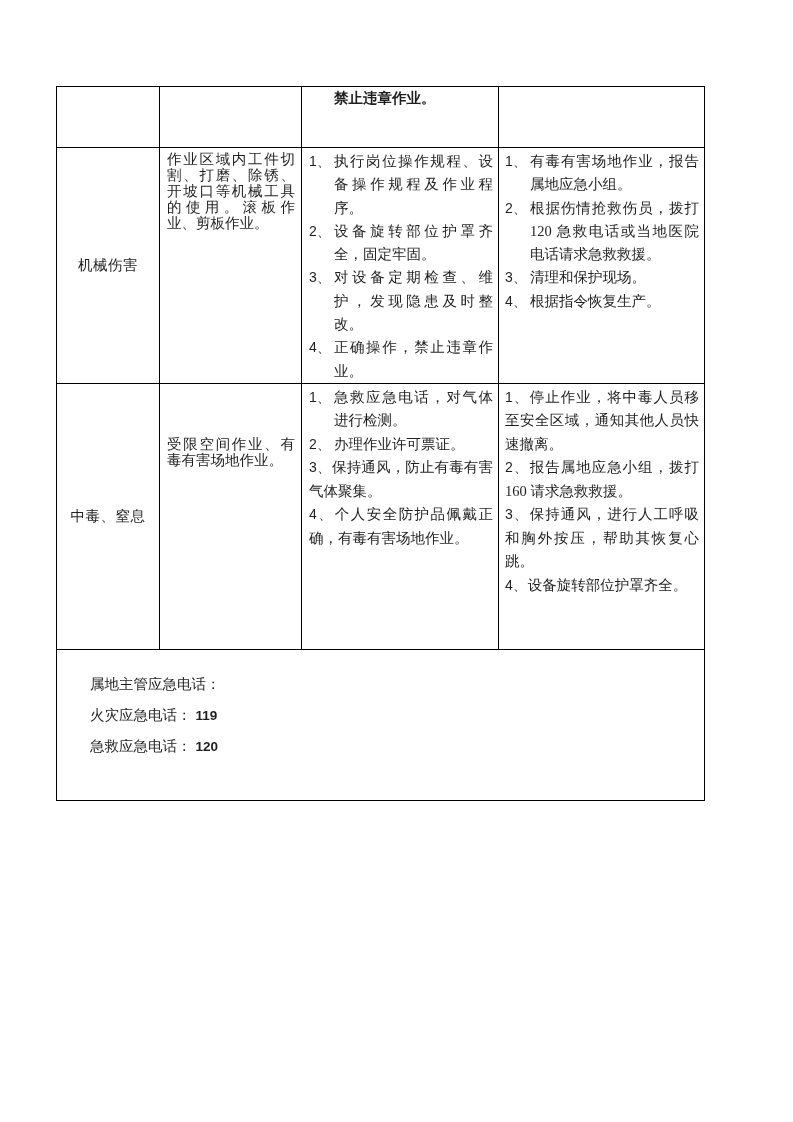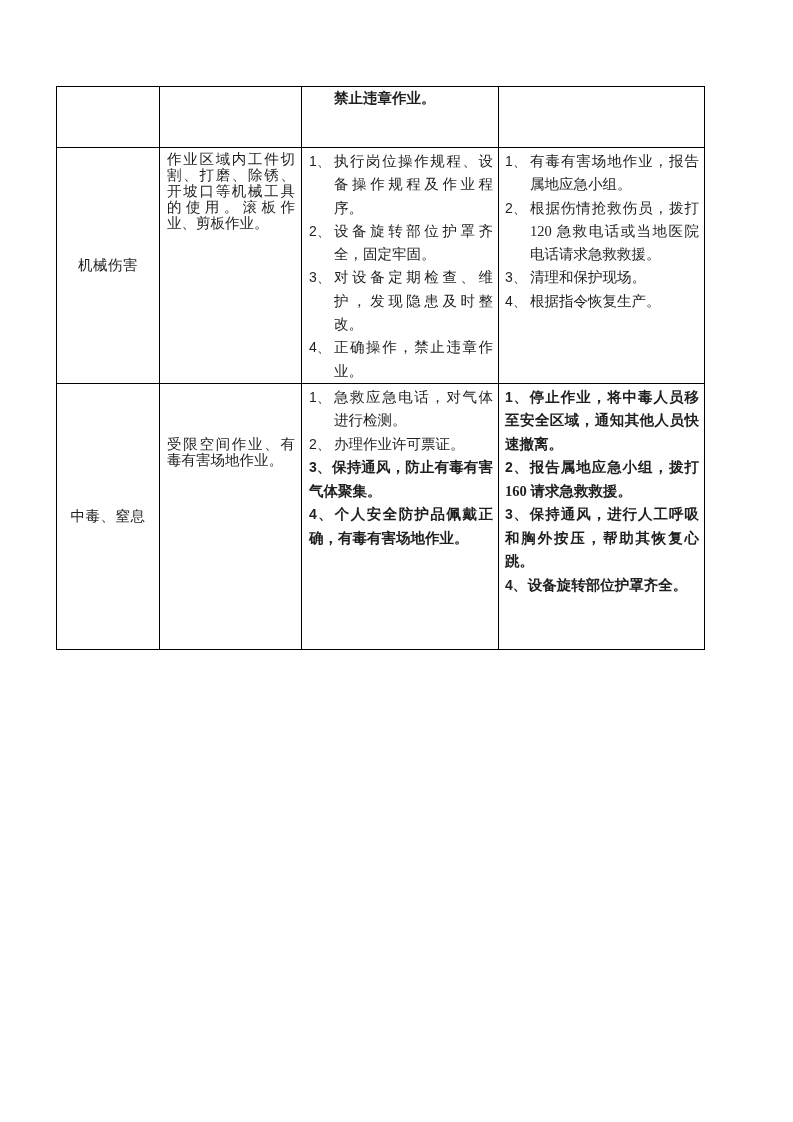--- a/index.html
+++ b/index.html
@@ -57,21 +57,21 @@
   tr.r3 td.list-cell { line-height: 23.5px; }
   td.list-cell.c4 { padding-left: 6px; }
 
   .li { position: relative; padding-left: 25px; }
   .li .num {
     position: absolute;
     left: 0; top: 0;
     font-family: "Liberation Sans", "DejaVu Sans", sans-serif;
     font-size: 14px;
   }
-  .li.flush { padding-left: 0; font-weight: bold; }
+  .li.flush { padding-left: 0; }
   .li.flush .num { position: static; margin-right: 1px; }
 
   
   td.cont-cell { padding: 1px 5px 0 7px; line-height: 21px; font-weight: bold; }
   .cont-text { padding-left: 25px; }
 
   
   td.footer-cell { padding: 19px 10px 0 33px; }
   .fline { line-height: 31px; }
   .fnum {
@@ -130,15 +130,22 @@
         <div class="li flush"><span class="num">4、</span><span>个人安全防护品佩戴正确，有毒有害场地作业。</span></div>
       </td>
       <td class="list-cell c4">
         <div class="li flush"><span class="num">1、</span><span>停止作业，将中毒人员移至安全区域，通知其他人员快速撤离。</span></div>
         <div class="li flush"><span class="num">2、</span><span>报告属地应急小组，拨打 160 请求急救救援。</span></div>
         <div class="li flush"><span class="num">3、</span><span>保持通风，进行人工呼吸和胸外按压，帮助其恢复心跳。</span></div>
         <div class="li flush"><span class="num">4、</span><span>设备旋转部位护罩齐全。</span></div>
       </td>
     </tr>
 
+    <tr class="r4">
+      <td class="footer-cell" colspan="4">
+        <div class="fline"><span>属地主管应急电话：</span><span class="fnum"></span></div>
+        <div class="fline"><span>火灾应急电话：</span><span class="fnum">119</span></div>
+        <div class="fline"><span>急救应急电话：</span><span class="fnum">120</span></div>
+      </td>
+    </tr>
   </tbody>
     </table>
 </div>
 
 </body></html>

